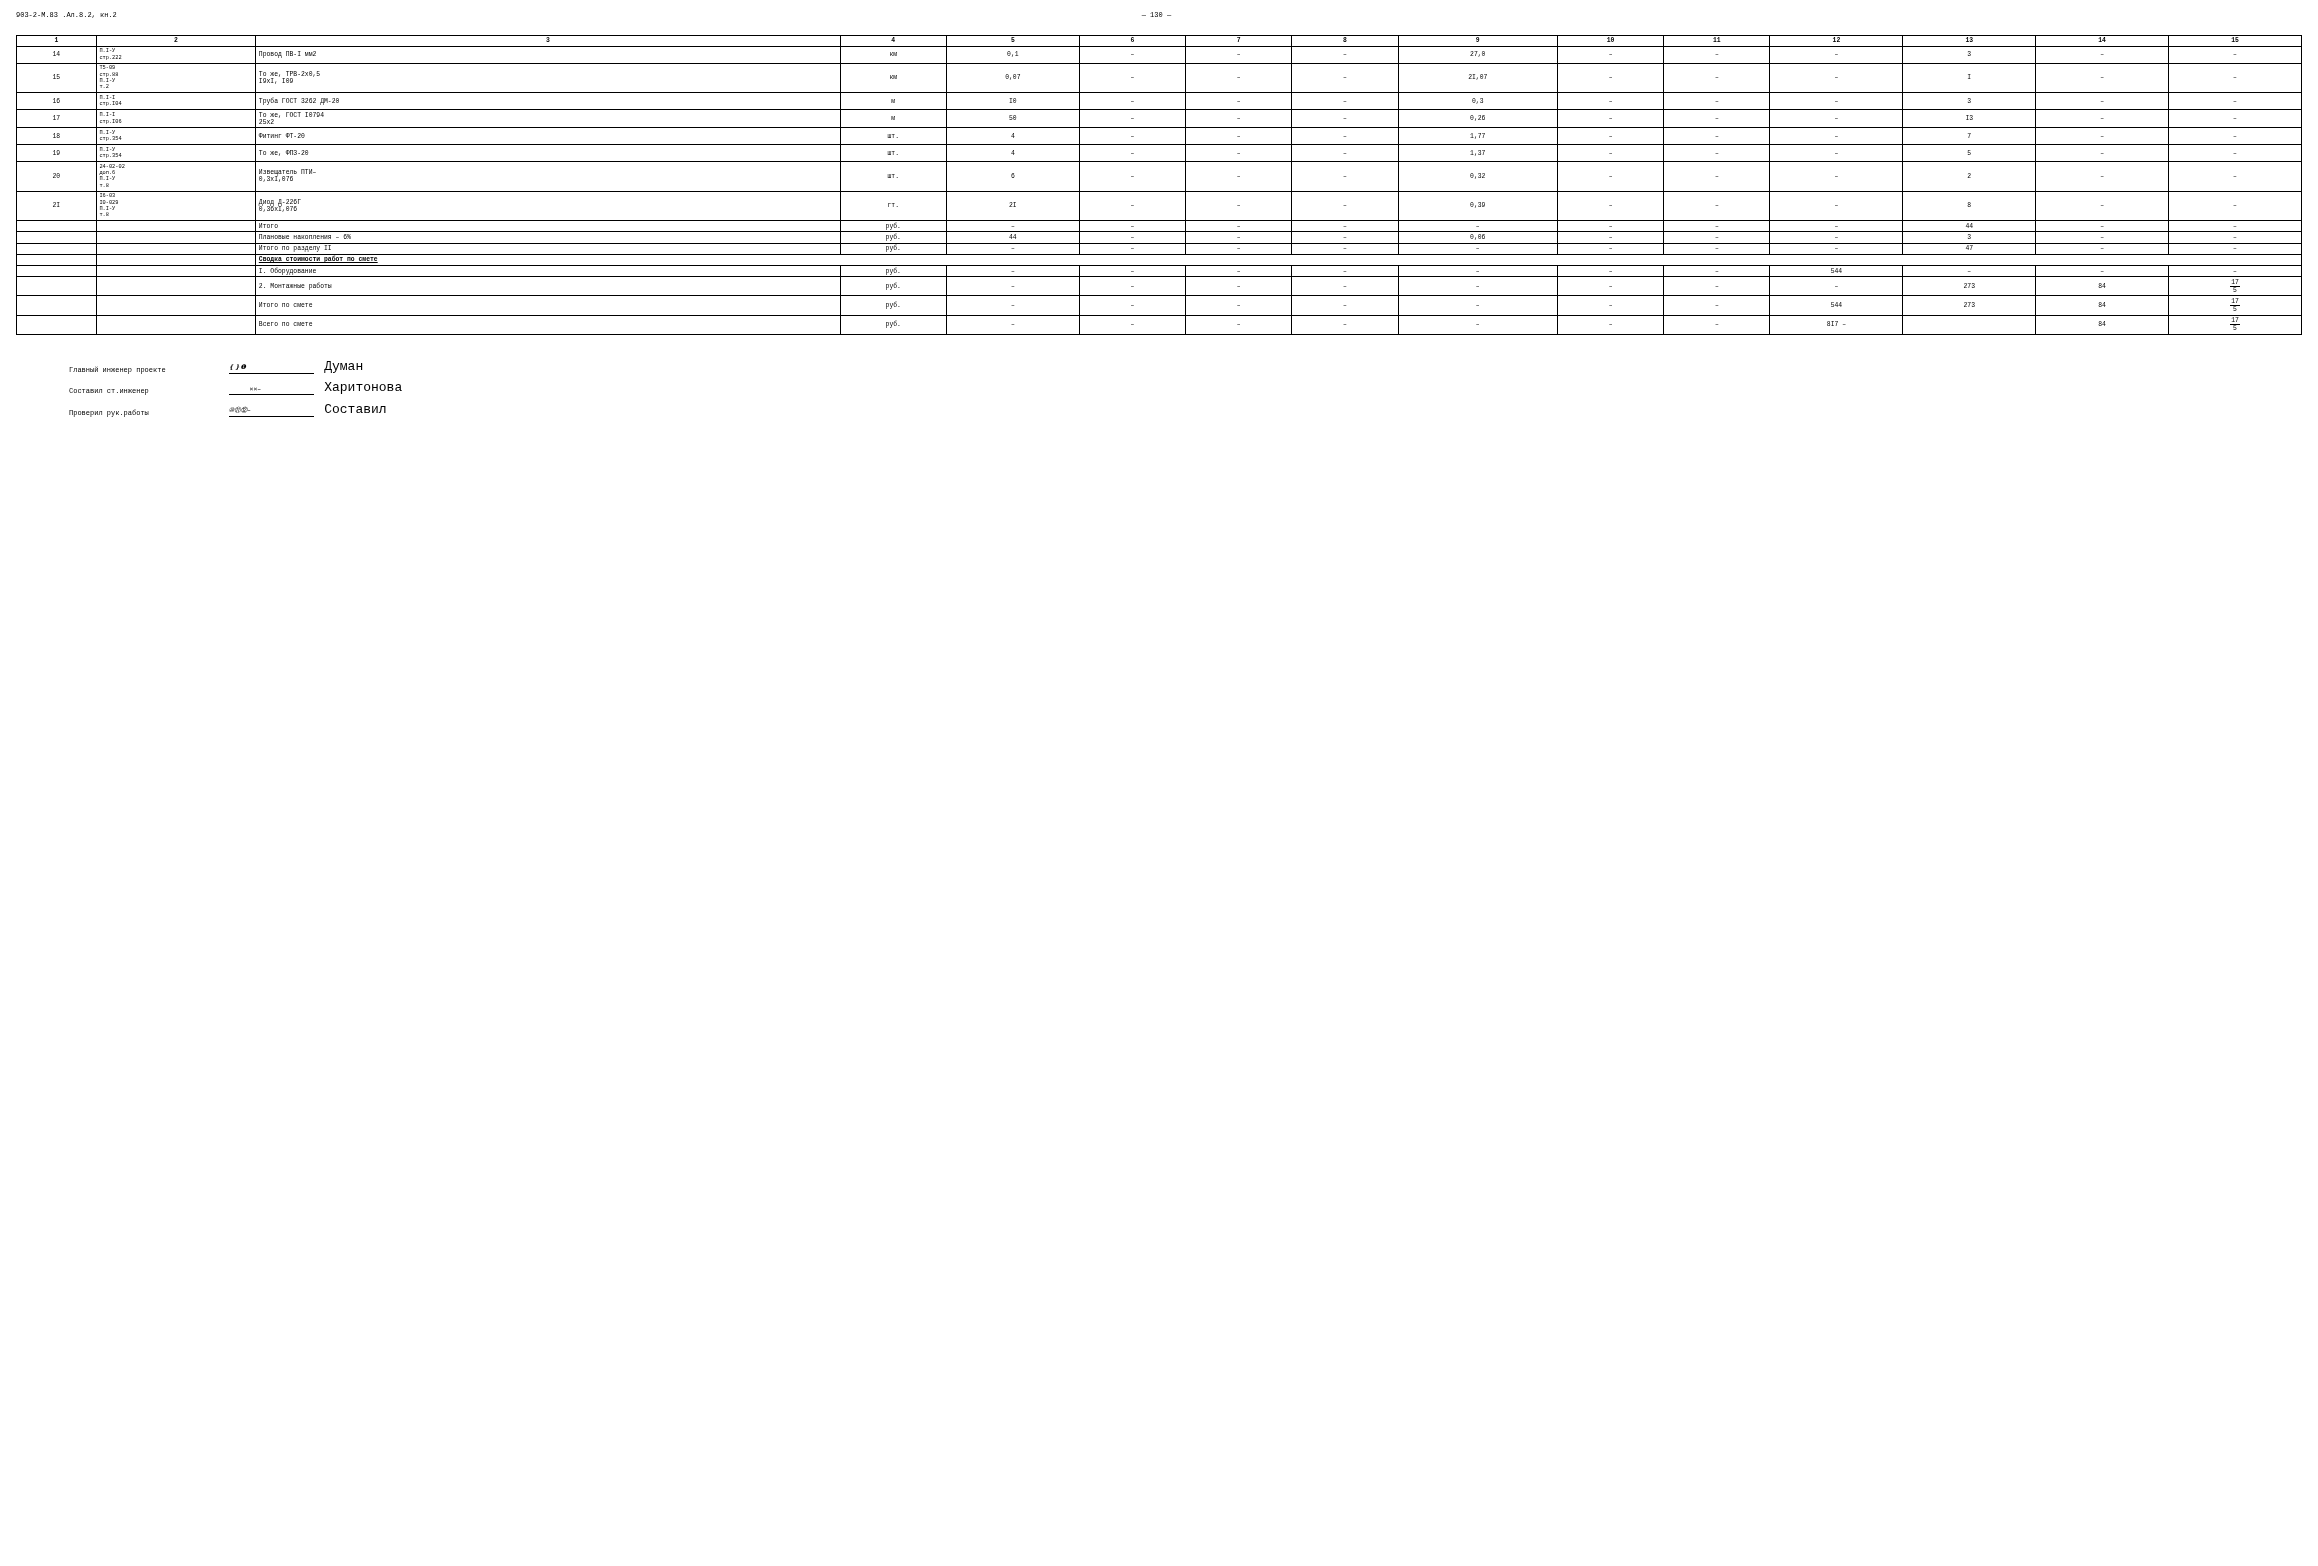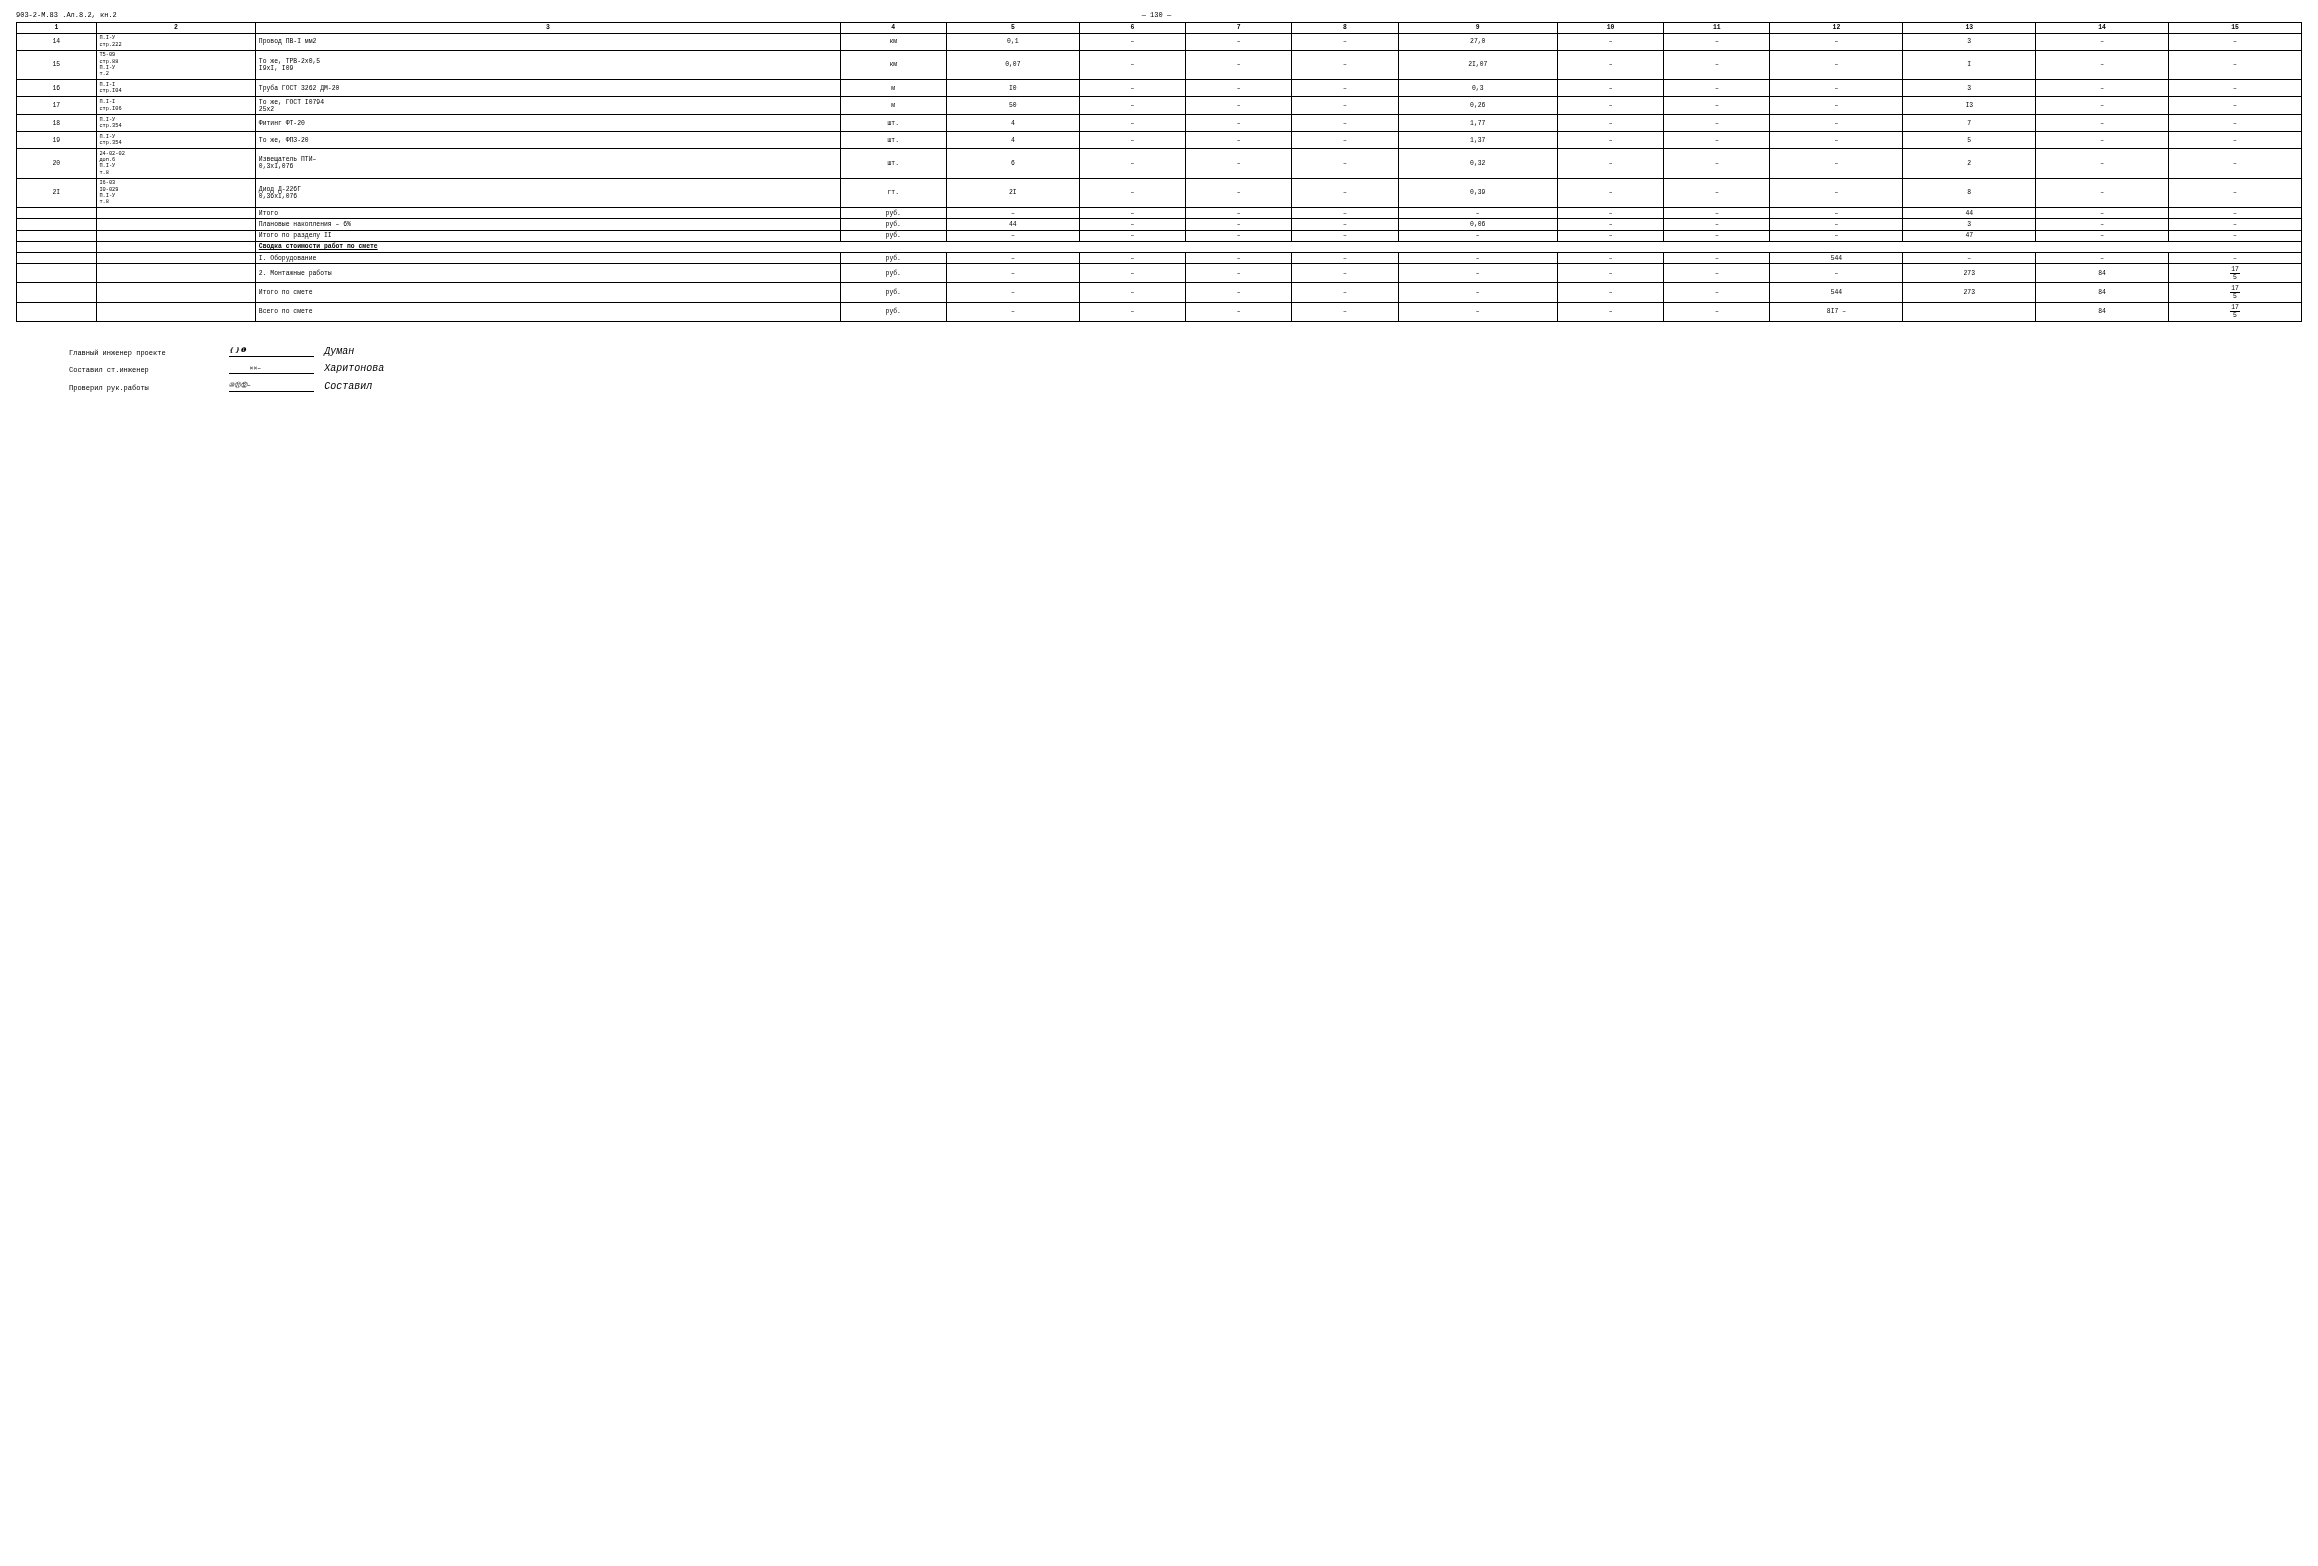--- a/index.html
+++ b/index.html
@@ -7,21 +7,21 @@
       background: #fff;
       font-family: 'Courier New', Courier, monospace;
       font-size: 7px;
       color: #000;
       padding: 10.6px 16px;
     }
     .header-line {
       display: flex;
       justify-content: space-between;
       align-items: center;
-      margin-bottom: 3px;
+      margin-bottom: 16px;
       text-align: center;
     }
     
     table {
       width: 100%;
       border-collapse: collapse;
       font-size: 6.4px;
     }
     table th, table td {
       border: 0.5px solid #000;
@@ -44,21 +44,21 @@
     .col12 { width: 5%; }
     .col13 { width: 5%; }
     .col14 { width: 5%; }
     .col15 { width: 5%; }
     
     .section-title { text-decoration: underline; font-weight: bold; }
     .signatures { margin-top: 24px; padding-left: 53px; }
     .sig-row { display: flex; align-items: flex-end; margin-bottom: 6.4px; gap: 10.6px; }
     .sig-label { min-width: 149px; font-size: 7px; }
     .sig-line { width: 85px; border-bottom: 0.5px solid #000; display: inline-block; min-height: 10.6px; font-style: italic; font-size: 6.4px; position: relative; }
-    .sig-name { min-width: 64px; font-size: 10px; font-style: italic; }
+    .sig-name { min-width: 64px; font-size: 13px; }
     
     .fraction { display: inline-flex; flex-direction: column; align-items: center; line-height: 1.1; }
     .fraction .num { border-bottom: 0.5px solid #000; padding: 0 1.1px; }
     .fraction .den { padding: 0 1.1px; }
     
     .small-ref { font-size: 5.3px; line-height: 1.2; }
   </style>
 </head>
 <body>
 

